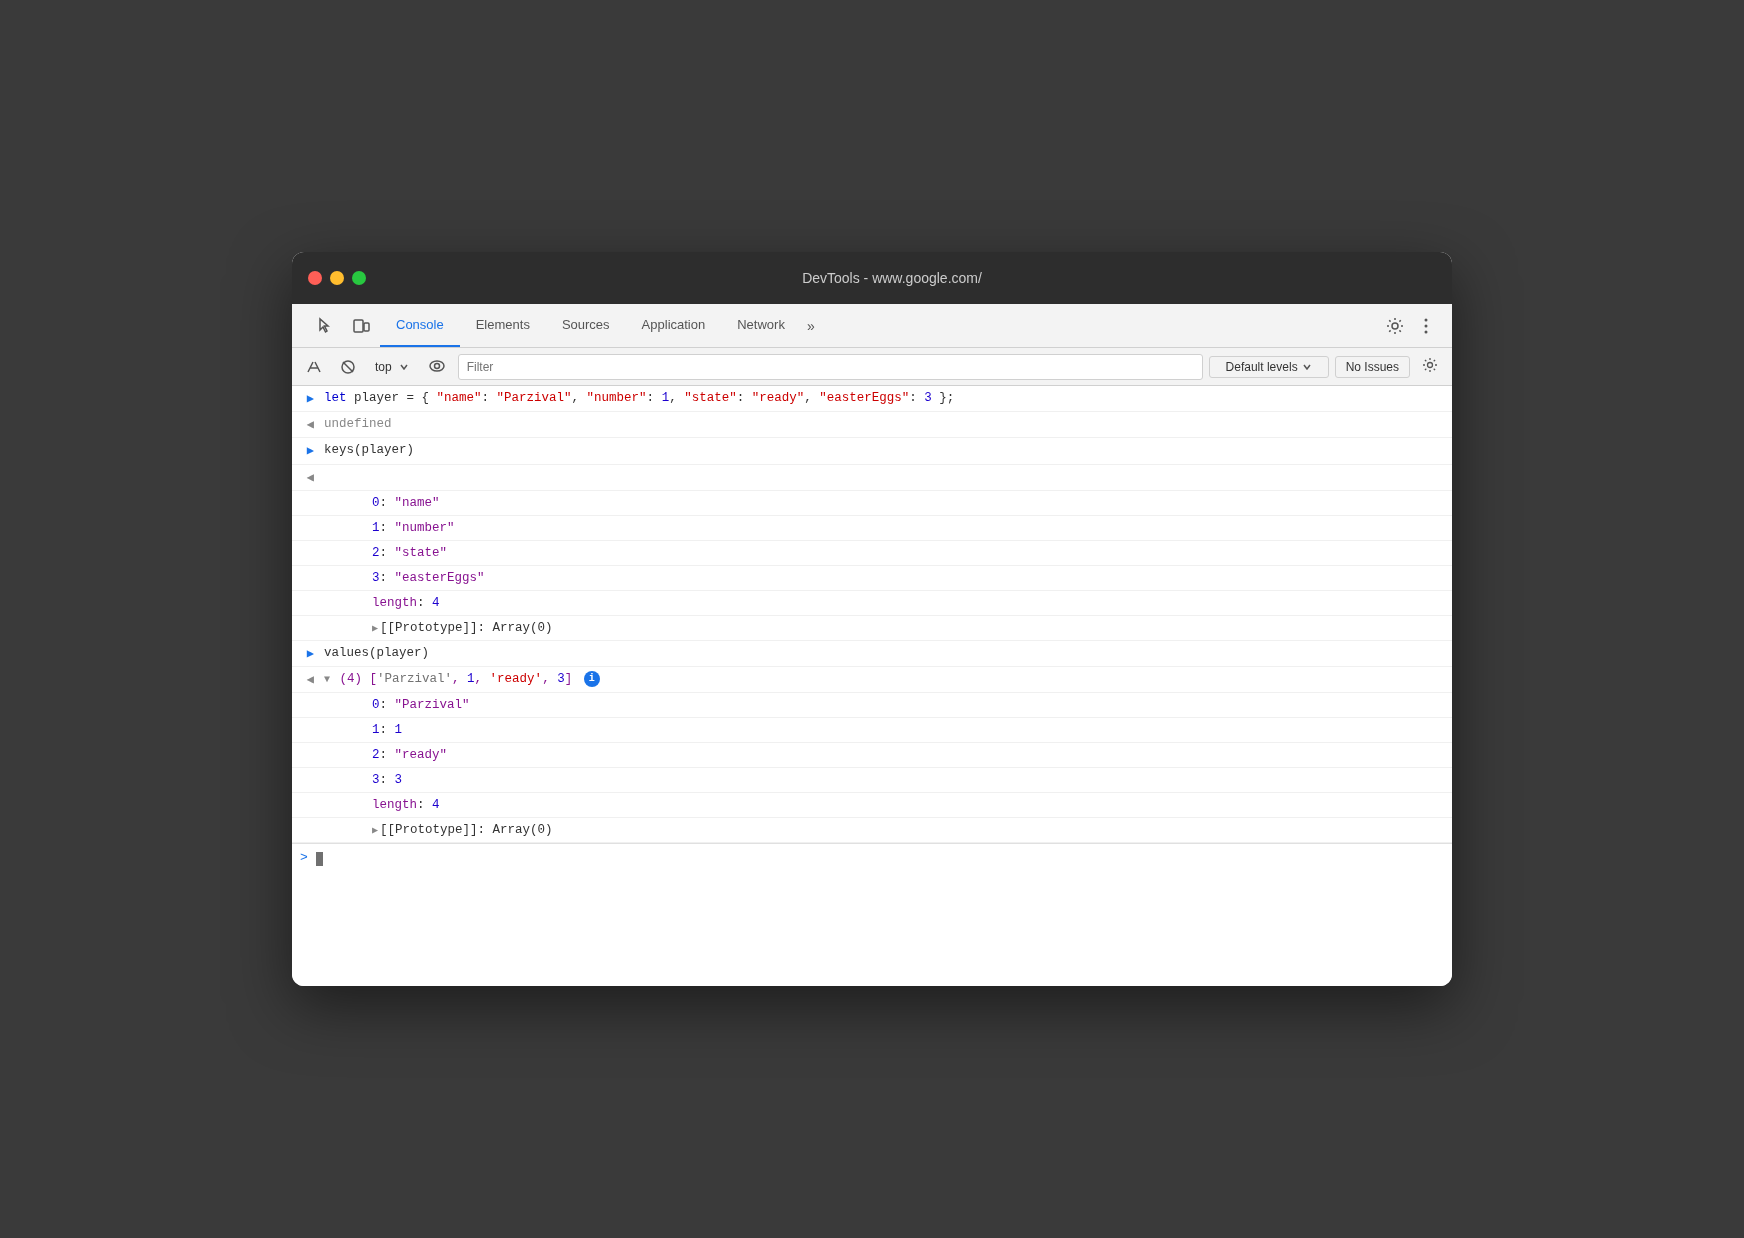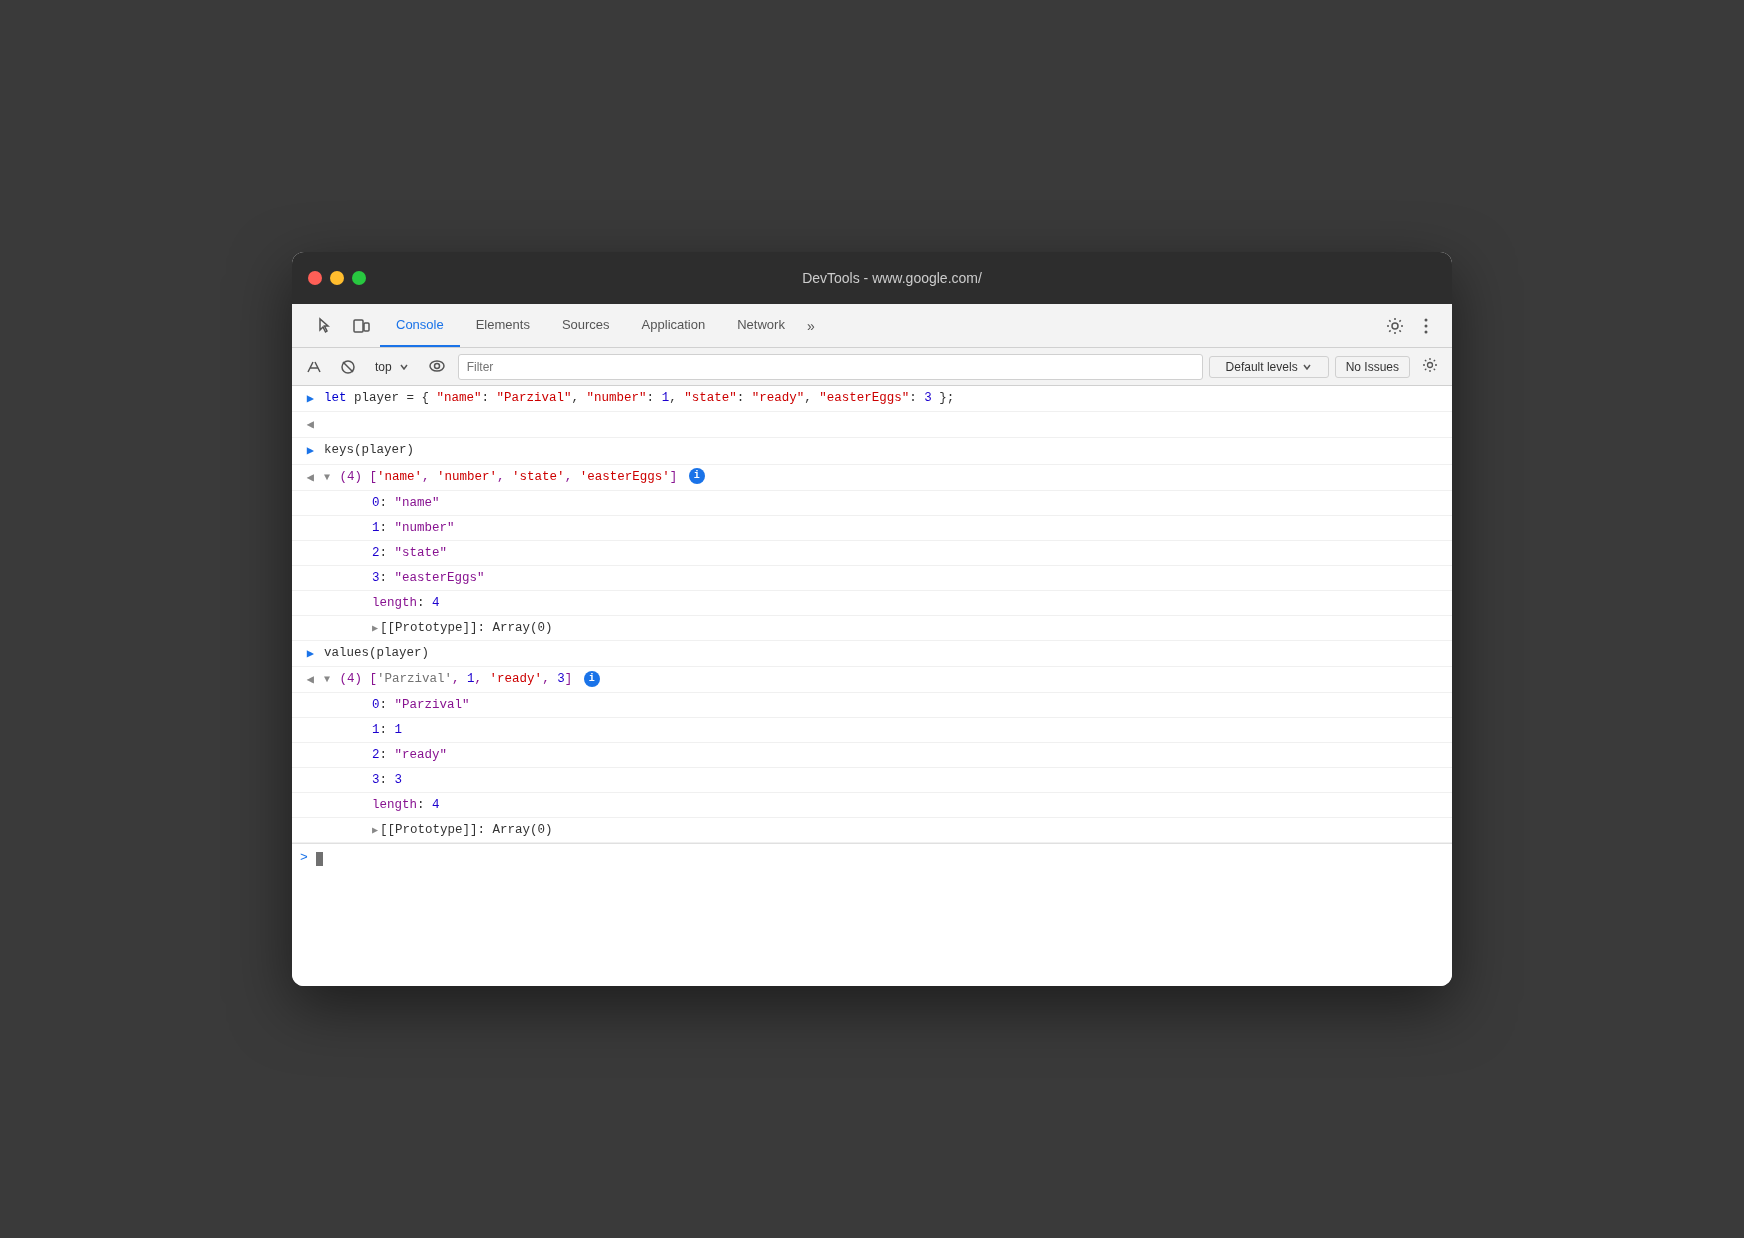--- a/index.html
+++ b/index.html
@@ -367,39 +367,37 @@
       </div>
       <div class="line-content">
         <span style="color:#0000cd;">let </span><span style="color:#333;">player = { </span><span style="color:#cc0000;">"name"</span><span style="color:#333;">: </span><span style="color:#cc0000;">"Parzival"</span><span style="color:#333;">, </span><span style="color:#cc0000;">"number"</span><span style="color:#333;">: </span><span style="color:#1c00cf;">1</span><span style="color:#333;">, </span><span style="color:#cc0000;">"state"</span><span style="color:#333;">: </span><span style="color:#cc0000;">"ready"</span><span style="color:#333;">, </span><span style="color:#cc0000;">"easterEggs"</span><span style="color:#333;">: </span><span style="color:#1c00cf;">3</span><span style="color:#333;"> };</span>
       </div>
     </div>
 
     <div class="console-line">
       <div class="line-gutter">
         <span style="color:#888; font-size:12px;">◀</span>
       </div>
+      <div class="line-content">
+        <span style="color:#888;">undefined</span>
+      </div>
     </div>
 
     <div class="console-line">
       <div class="line-gutter">
         <span style="color:#1a73e8; font-size:12px;">▶</span>
       </div>
       <div class="line-content">
         <span style="color:#333;">keys(player)</span>
       </div>
     </div>
 
     <div class="console-line">
       <div class="line-gutter">
         <span style="color:#888; font-size:12px;">◀</span>
-      </div>
-      <div class="line-content">
-        <span class="expand-triangle">▼</span>
-        <span style="color:#881391;">(4) [</span><span style="color:#cc0000;">'name'</span><span style="color:#881391;">, </span><span style="color:#cc0000;">'number'</span><span style="color:#881391;">, </span><span style="color:#cc0000;">'state'</span><span style="color:#881391;">, </span><span style="color:#cc0000;">'easterEggs'</span><span style="color:#881391;">]</span>
-        <span class="info-badge">i</span>
       </div>
     </div>
 
     <div class="console-line indent2">
       <div class="line-gutter"></div>
       <div class="line-content">
         <span style="color:#1c00cf;">0</span><span style="color:#333;">: </span><span style="color:#881391;">"name"</span>
       </div>
     </div>
     <div class="console-line indent2">

